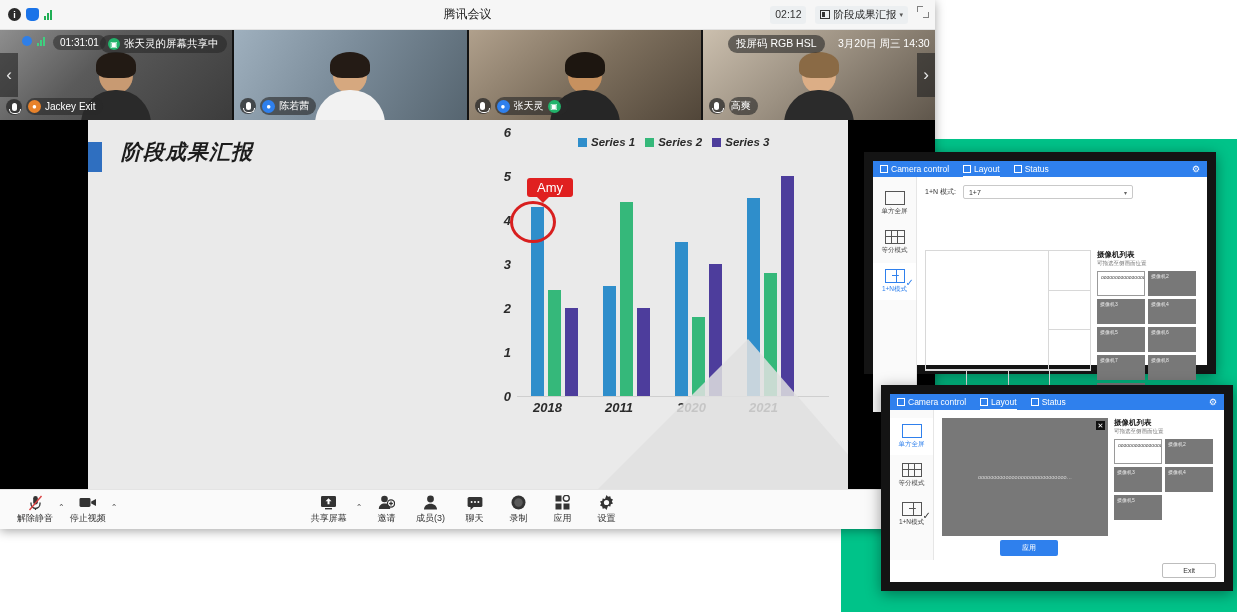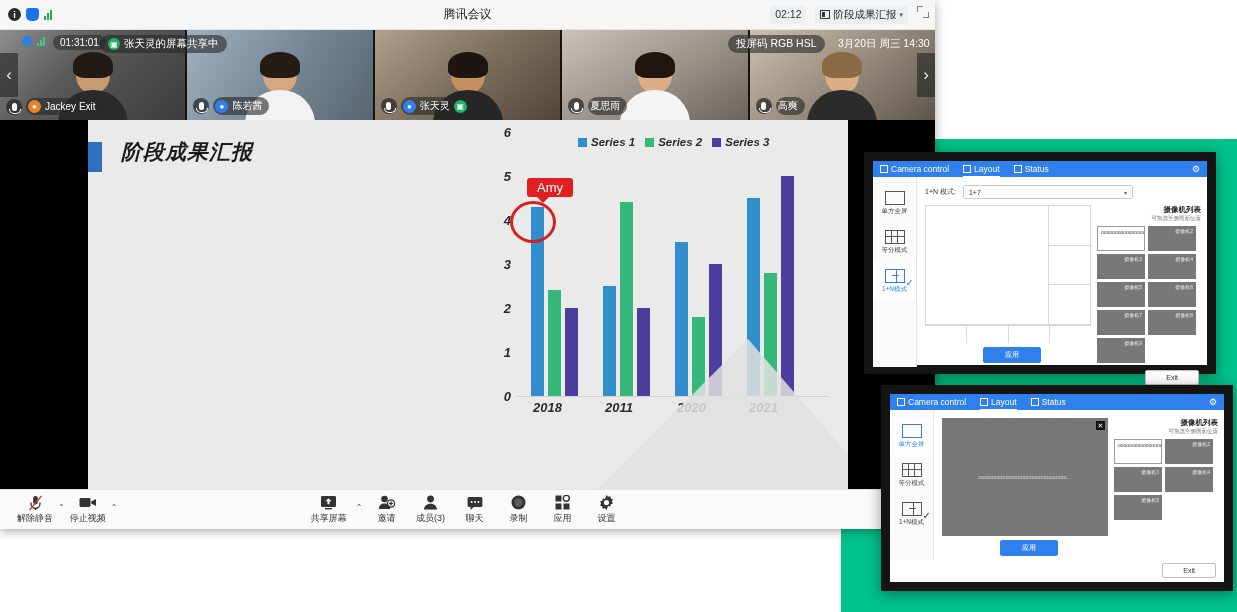--- a/index.html
+++ b/index.html
@@ -246,21 +246,21 @@
   .bt-caret { font-size: 8px; color: #555; padding-bottom: 13px; }
   .bt-left { padding-left: 12px; display:flex; align-items:flex-end; }
   .bt-center { margin-left: auto; margin-right: auto; display:flex; align-items:flex-end; gap:4px;}
   .bt-right-sp { width: 120px; }
 
   svg.ic { display:block; }
 
   
   .cam-panel {
     position: absolute; background: #141414;
-    padding: 9px; box-shadow: 0 3px 14px rgba(0,0,0,.4); text-align: right;
+    padding: 9px; box-shadow: 0 3px 14px rgba(0,0,0,.4);
   }
   .cam-panel.p1 { left: 864px; top: 152px; width: 352px; height: 222px; }
   .cam-panel.p2 { left: 881px; top: 385px; width: 352px; height: 206px; }
   .cam-inner { background:#fff; width: 100%; height: 100%; display:flex; flex-direction:column; }
   .cam-header {
     height: 16px; background: #2f80ed; display:flex; align-items:center;
     gap: 14px; padding: 0 7px; color:#fff; font-size: 8.5px;
   }
   .cam-tab { display:flex; align-items:center; gap:3px; position: relative; height: 16px; line-height: 16px;}
   .cam-tab.sel::after {
@@ -276,21 +276,21 @@
   .cs-item {
     display:flex; flex-direction:column; align-items:center; gap:2px;
     padding: 6px 0; width: 100%; position:relative;
   }
   .cs-item.active { background:#fff; }
   .cs-item.active .cs-lbl { color:#2f80ed; }
   .cs-box { width: 20px; height: 14px; border:1.2px solid #555; position:relative; }
   .cs-box.blue { border-color:#2f80ed; }
   .cs-lbl { font-size: 6.5px; color:#444; }
   .cs-check { position:absolute; right: 2px; top: 14px; color:#2f80ed; font-size: 10px; font-weight:bold; }
-  .cam-main { flex:1; padding: 8px 6px 4px 8px; display:flex; flex-direction:column; }
+  .cam-main { flex:1; padding: 8px 6px 4px 8px; display:flex; flex-direction:column;gap:45px; }
   .mode-row { display:flex; align-items:center; gap: 7px; margin-bottom: 6px; }
   .mode-lbl { font-size: 7px; color:#333; white-space:nowrap; }
   .mode-select {
     flex:1; height: 14px; border:1px solid #c9c9c9; border-radius:2px;
     display:flex; align-items:center; padding: 0 5px; font-size: 7px; color:#333;
     background:#fff; max-width: 170px;
   }
   .mode-select .mcaret { margin-left:auto; font-size: 6px; color:#666; }
   .layout-area { display:flex; gap: 6px; flex:1; }
   .grid-box { border:1px solid #d8d8d8; display:flex; flex:1; }
@@ -420,36 +420,20 @@
           </span>
         <span class="name-pill">
           <span class="avatar-dot" style="background:#2f80ed">●</span>
           <span>张天灵</span>
           <span class="avatar-dot" style="background:#22b36b">▣</span>
         </span>
       </div>
     </div>
 
 
-    <div class="vtile">
-      <div class="vbg g5"></div>
-      <div class="person">
-        <div class="hair" style="background:#20150f"></div>
-        <div class="head" style="background:#dcae86"></div>
-        <div class="body" style="background:#f5f5f5"></div>
-      </div>
-      <div class="nametag">
-        <span class="mic-btn">
-            <span class="mic-glyph"></span>
-          </span>
-        <span class="name-pill">
-          <span>夏思雨</span>
-        </span>
-      </div>
-    </div>
 
     <div class="vtile">
       <div class="vbg g6"></div>
       <div class="person">
         <div class="hair" style="background:#8a6a45"></div>
         <div class="head" style="background:#dcae86"></div>
         <div class="body" style="background:#2b2b2b"></div>
       </div>
       <div class="nametag">
         <span class="mic-btn">

